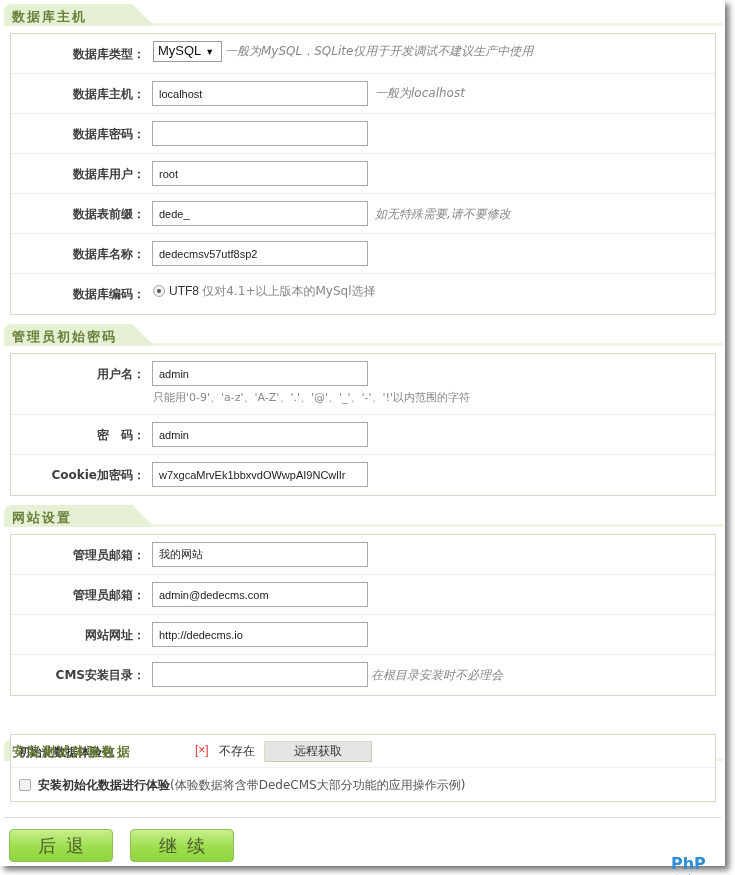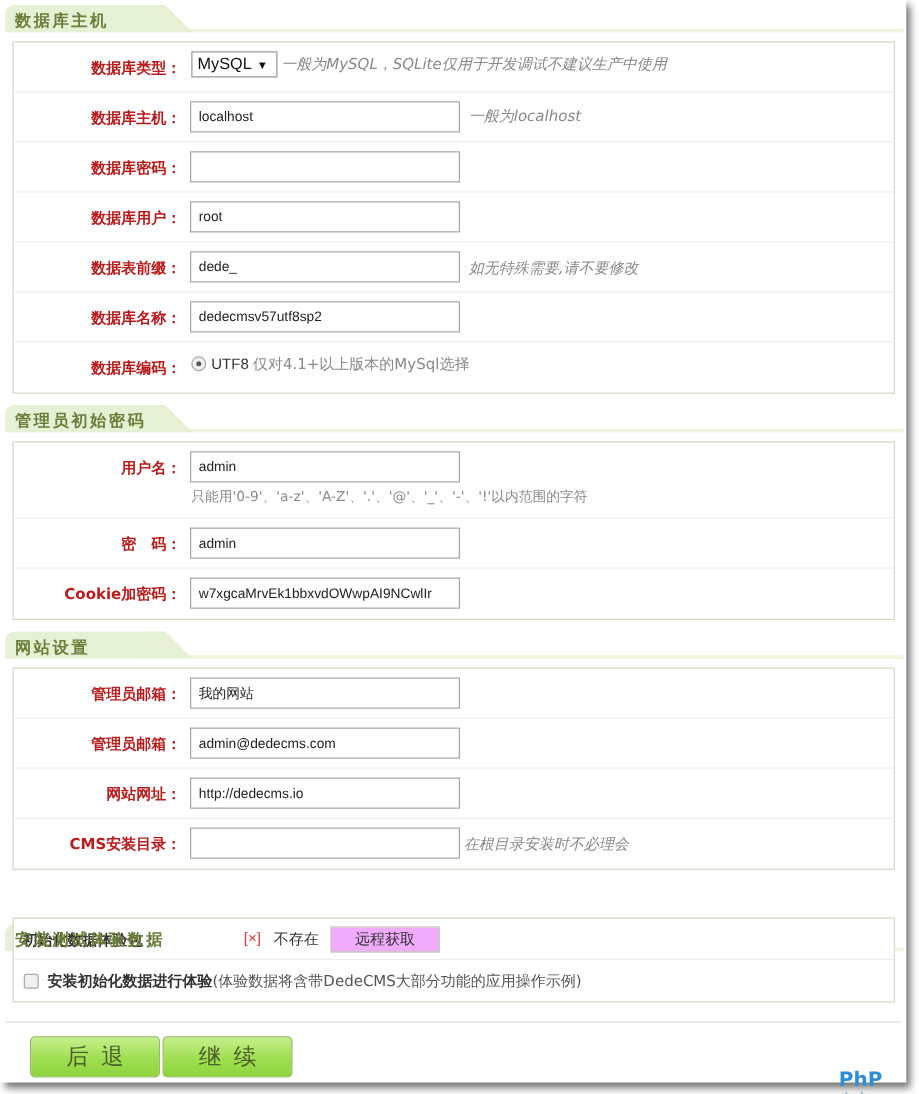--- a/index.html
+++ b/index.html
@@ -37,21 +37,21 @@
       border: 1px solid #d0dcc4;
       background: #fff;
     }
     .row {
       position: relative; height: 40px;
       border-bottom: 1px solid #eeeeee;
     }
     .row:last-child { border-bottom: none; }
     .row .label {
       position: absolute; right: 570px; top: 12px;
-      font-weight: bold; font-size: 12px; color: #b91c1c; white-space: nowrap;
+      font-weight: bold; font-size: 12px; color: #404040; white-space: nowrap;
       font-family: "DejaVu Sans", sans-serif;
     }
     .row input[type=text] {
       position: absolute; left: 141px; top: 7px; width: 216px; height: 25px;
       border: 1px solid #a9a9a9; padding: 0 6px; font-size: 11px; color: #222;
       font-family: "Liberation Sans", sans-serif; background: #fff;
     }
     .hint {
       position: absolute; top: 12px; color: #888; font-size: 12px; white-space: nowrap;
       font-family: "DejaVu Sans", sans-serif;
@@ -80,22 +80,22 @@
     }
 
     .sample-row { position: relative; height: 33px; border-bottom: 1px solid #eeeeee; }
     .sample-label {
       position: absolute; left: 7px; top: 9px; font-weight: bold; font-size: 12px; color: #333;
       font-family: "DejaVu Sans", sans-serif;
     }
     .status-x { position: absolute; left: 184px; top: 8px; color: #e53333; font-size: 12px; }
     .status-text { position: absolute; left: 208px; top: 8px; color: #333; font-size: 12px; font-family: "DejaVu Sans", sans-serif; }
     .fetch-btn {
-      position: absolute; left: 253px; top: 6px; width: 88px; height: 21px;
-      background: #f0abfc; border: 1px solid #d5dfc6; border-right-color: #c6cdb9; border-bottom-color: #c6cdb9;
+      position: absolute; left: 253px; top: 6px; width: 108px; height: 21px;
+      background: #e5e5e5; border: 1px solid #d5dfc6; border-right-color: #c6cdb9; border-bottom-color: #c6cdb9;
       font-size: 12px; color: #333; text-align: center; line-height: 19px;
       font-family: "DejaVu Sans", sans-serif;
     }
     .check-row { position: relative; height: 33px; }
     .checkbox {
       position: absolute; left: 8px; top: 11px; width: 12px; height: 12px;
       border: 1px solid #aaa; border-radius: 2px; background: #f0f0f0;
     }
     .check-label { position: absolute; left: 27px; top: 9px; font-size: 12px; color: #333; white-space: nowrap; font-family: "DejaVu Sans", sans-serif; }
     .check-label b { font-weight: bold; }
@@ -215,17 +215,17 @@
       <div class="fetch-btn">远程获取</div>
     </div>
     <div class="check-row">
       <span class="checkbox"></span>
       <span class="check-label"><b>安装初始化数据进行体验</b><span class="muted">(体验数据将含带DedeCMS大部分功能的应用操作示例)</span></span>
     </div>
   </div>
 
   <div class="bottom-line"></div>
 
-  <div class="nav-btn" style="left:24px;">后退</div>
+  <div class="nav-btn" style="left:9px;">后退</div>
   <div class="nav-btn" style="left:130px;">继续</div>
 </div>
 
 <div class="logo"><span>PhP</span> <small>study</small></div>
 
 </body></html>

